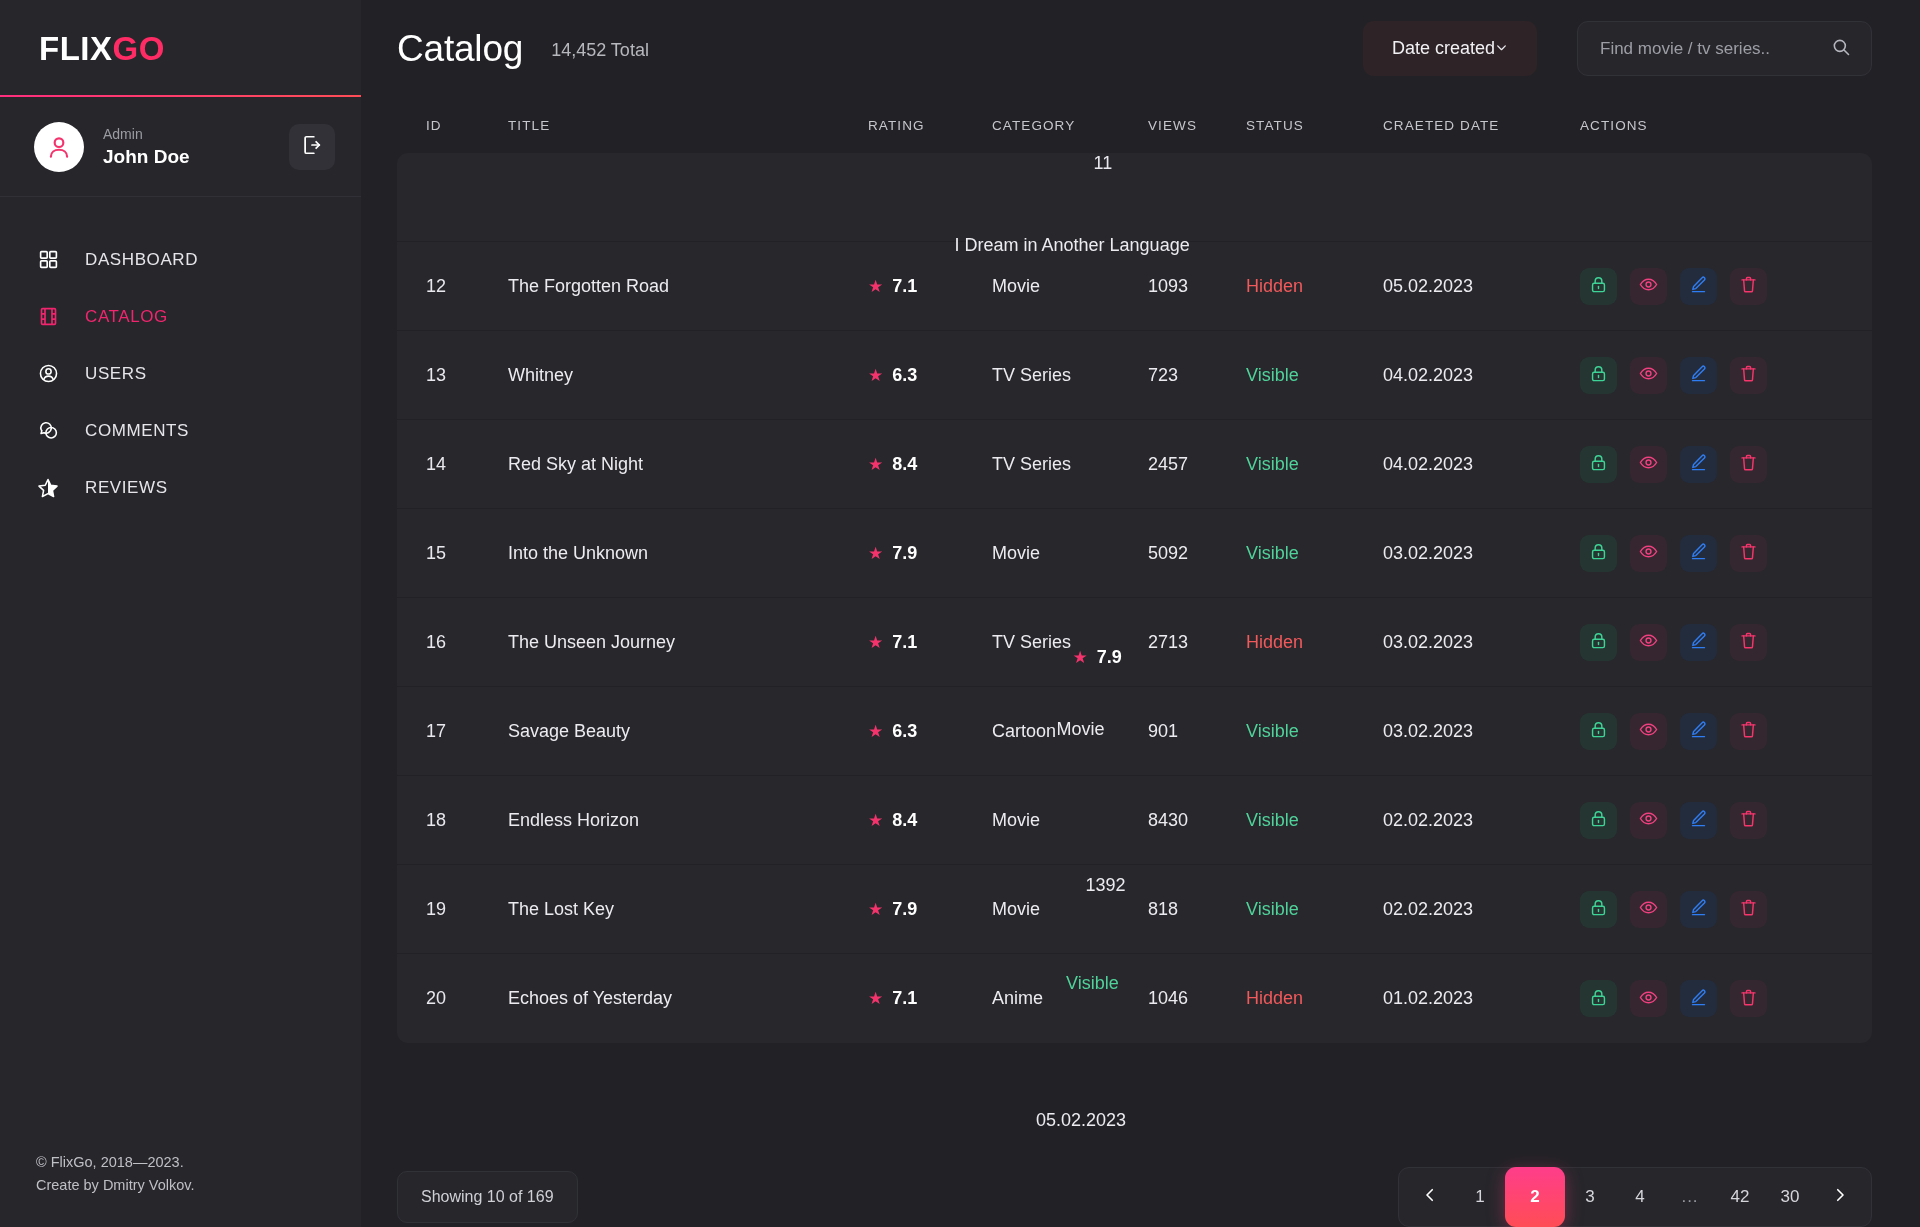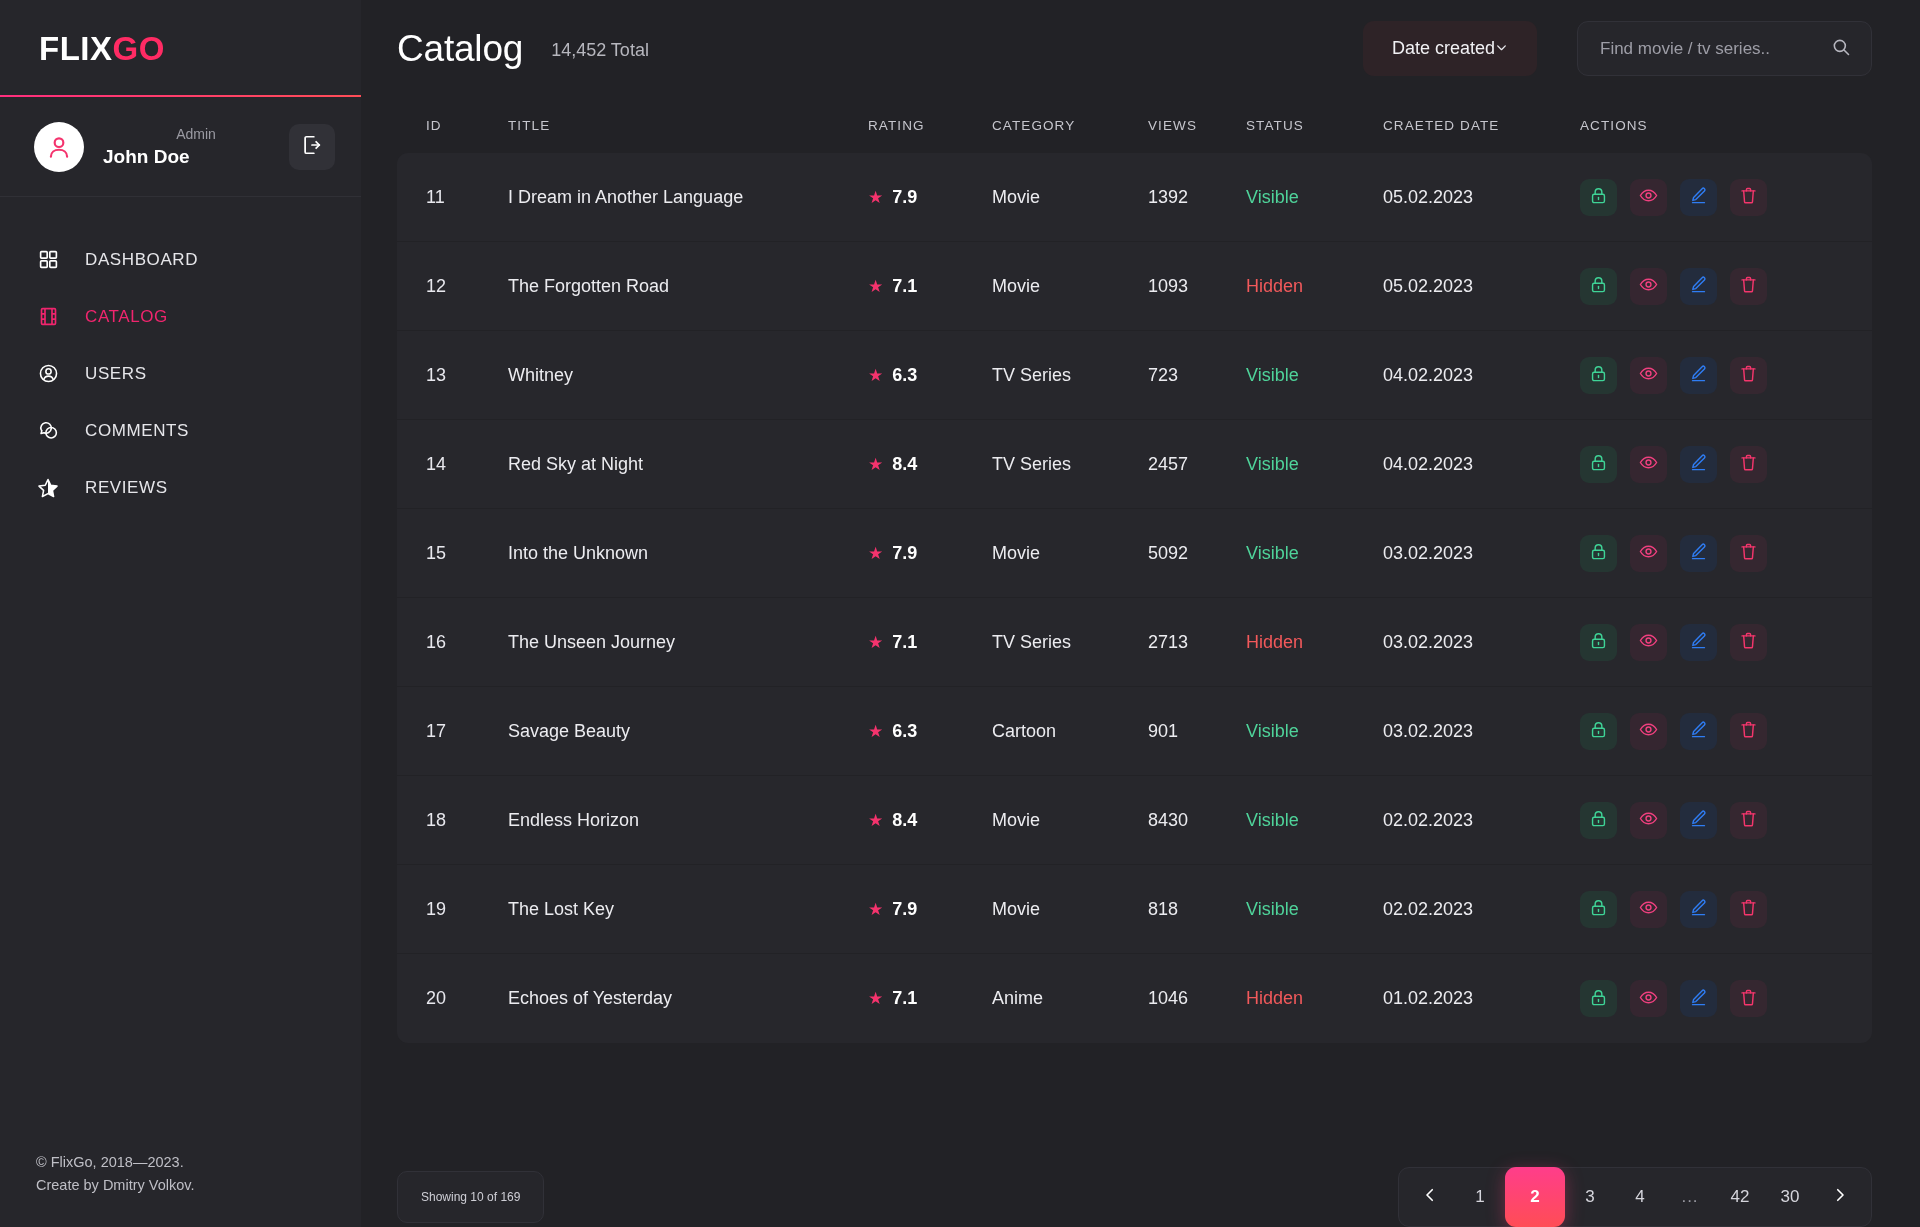--- a/index.html
+++ b/index.html
@@ -40,21 +40,21 @@
     padding:0 26px 0 34px;
     border-bottom:1px solid #303036;
   }
   .avatar {
     width:50px; height:50px; border-radius:50%;
     background:#ffffff;
     display:flex; align-items:center; justify-content:center;
     flex:0 0 50px;
   }
   .user-meta { margin-left:19px; flex:1; }
-  .user-role { font-size:14px; color:#9b9ba3; line-height:19px;text-align:center; }
+  .user-role { font-size:14px; color:#9b9ba3; line-height:19px; }
   .user-name { font-size:19px; font-weight:bold; color:#ffffff; line-height:25px; }
   .logout-btn {
     width:46px; height:46px; border-radius:10px;
     background:#313137;
     display:flex; align-items:center; justify-content:center;
     cursor:pointer; border:none;
   }
   .nav { padding-top:34px; }
   .nav-item {
     display:flex; align-items:center;
@@ -141,21 +141,21 @@
   .c-date   { width:197px; flex:0 0 197px; }
   .c-act    { flex:1; }
 
   .row {
     display:flex; align-items:center;
     height:89px;
     background:#27272c;
     padding:0 29px;
     border-bottom:1px solid #222226;
   }
-  .row:first-of-type { border-radius:11px 11px 0 0; }
+  .row:first-of-type { border-radius:11px 11px 0 0;flex-direction:column; }
   .row:last-of-type { border-bottom:none; border-radius:0 0 11px 11px; }
   .cell { font-size:18px; color:#ececf0; }
   .cell.id { color:#e8e8ee; }
   .rating { display:flex; align-items:center; gap:9px; }
   .star { color:#f4336d; font-size:17px; line-height:1; }
   .rating-val { font-size:18px; color:#ffffff; font-weight:600; }
   .status-visible { color:#4fd39a; font-size:18px; }
   .status-hidden  { color:#f2595b; font-size:18px; }
   .actions { display:flex; gap:13px; }
   .act-btn {
@@ -173,21 +173,21 @@
     display:flex; align-items:center;
     padding:28px 48px 0 36px;
   }
   .showing {
     height:52px;
     background:#26262b;
     border:1px solid #313138;
     border-radius:10px;
     display:flex; align-items:center;
     padding:0 23px;
-    font-size:12px; color:#cfcfd6;
+    font-size:16px; color:#cfcfd6;
   }
   .pager-spacer { flex:1; }
   .pager {
     height:60px;
     background:#26262b;
     border:1px solid #313138;
     border-radius:11px;
     display:flex; align-items:center;
     padding:0 6px;
   }

